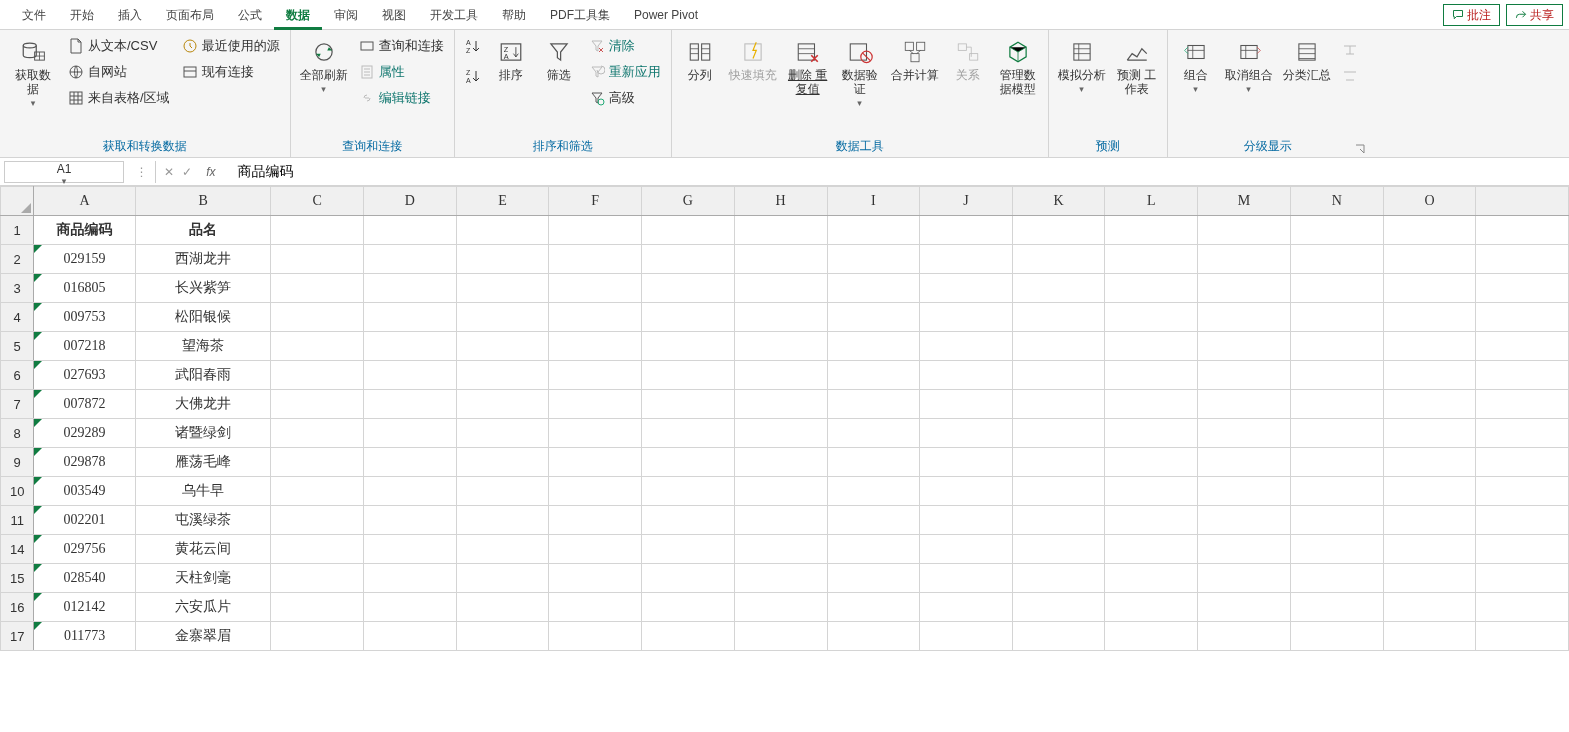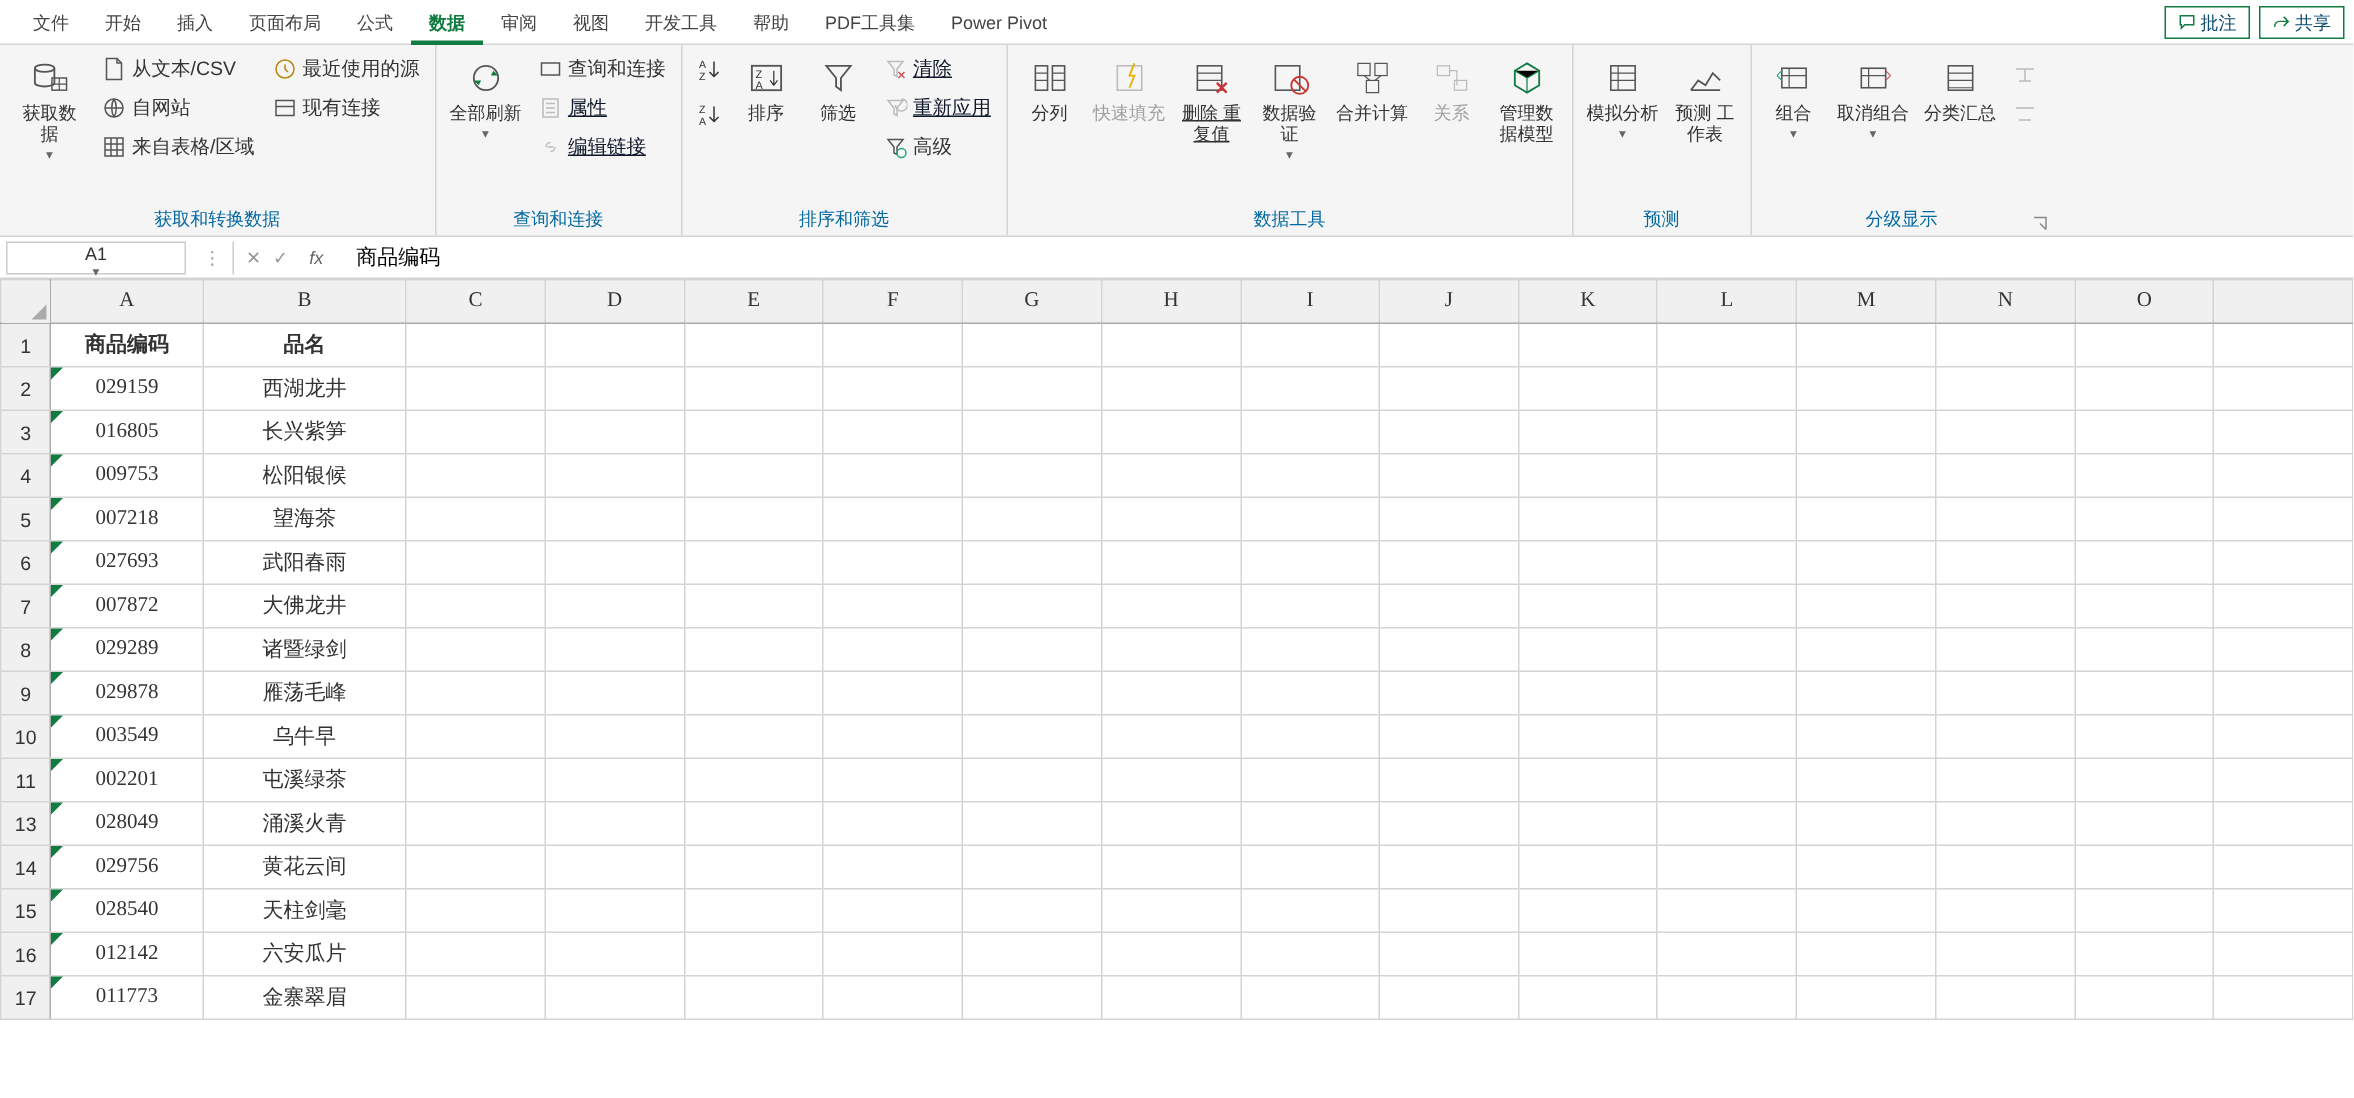--- a/index.html
+++ b/index.html
@@ -4,34 +4,34 @@
 <style>
 *{box-sizing:border-box;margin:0;padding:0;}
 body{font-family:"Microsoft YaHei","SimSun",sans-serif;font-size:12px;background:#fff;color:#333;overflow:hidden;width:1569px;height:732px;}
 
 
 .tabs{display:flex;align-items:center;height:30px;background:#fff;border-bottom:1px solid #d4d4d4;padding-left:10px;}
 .tab{padding:0 12px;height:30px;line-height:30px;cursor:pointer;color:#444;}
 .tab.active{color:#107c41;border-bottom:3px solid #107c41;font-weight:600;}
 .tab-spacer{flex:1;}
 .tab-right{display:flex;gap:6px;padding-right:6px;}
-.btn-outline{border:1px solid #107c41;color:#0c4a6e;padding:2px 8px;height:22px;line-height:16px;background:#fff;cursor:pointer;display:flex;align-items:center;gap:3px;}
+.btn-outline{border:1px solid #107c41;color:#b91c1c;padding:2px 8px;height:22px;line-height:16px;background:#fff;cursor:pointer;display:flex;align-items:center;gap:3px;}
 .icon-sm{width:12px;height:12px;}
 
 
 .ribbon{display:flex;height:128px;background:#f5f5f5;border-bottom:1px solid #d4d4d4;}
 .group{display:flex;flex-direction:column;border-right:1px solid #d4d4d4;padding:4px 6px 0 6px;}
 .group-body{flex:1;display:flex;align-items:flex-start;gap:4px;}
 .group-label{text-align:center;font-size:12px;color:#0369a1;height:18px;line-height:14px;}
 .vbtn{display:flex;flex-direction:column;align-items:center;justify-content:flex-start;width:54px;padding:4px 2px;cursor:pointer;text-align:center;line-height:14px;gap:2px;}
 .vbtn .lbl{font-size:12px;color:#333;}
 .vbtn.disabled .lbl{color:#a0a0a0;}
 .col{display:flex;flex-direction:column;gap:2px;}
 .hbtn{display:flex;align-items:center;gap:4px;height:24px;padding:0 4px;cursor:pointer;}
-.hbtn.disabled{color:#0f172a;text-decoration:underline;}
+.hbtn.disabled{color:#0f766e;}
 .hbtn .lbl{font-size:13px;}
 .ic{width:28px;height:28px;display:flex;align-items:center;justify-content:center;}
 .ic svg{width:26px;height:26px;}
 .ics{width:16px;height:16px;display:flex;align-items:center;justify-content:center;}
 .ics svg{width:16px;height:16px;}
 .dd-arrow{font-size:9px;color:#666;margin-top:-2px;}
 .group-launcher{position:absolute;right:2px;bottom:2px;width:12px;height:12px;cursor:pointer;}
 .group{position:relative;}
 
 
@@ -681,39 +681,20 @@
           <td></td>
           <td></td>
           <td></td>
           <td></td>
           <td></td>
           <td></td>
           <td></td>
           <td></td>
         </tr>
         <tr>
-          <th class="rh">13</th>
-          <td class=" mark">028049</td>
-          <td class="">涌溪火青</td>
-          <td></td>
-          <td></td>
-          <td></td>
-          <td></td>
-          <td></td>
-          <td></td>
-          <td></td>
-          <td></td>
-          <td></td>
-          <td></td>
-          <td></td>
-          <td></td>
-          <td></td>
-          <td></td>
-        </tr>
-        <tr>
           <th class="rh">14</th>
           <td class=" mark">029756</td>
           <td class="">黄花云间</td>
           <td></td>
           <td></td>
           <td></td>
           <td></td>
           <td></td>
           <td></td>
           <td></td>

